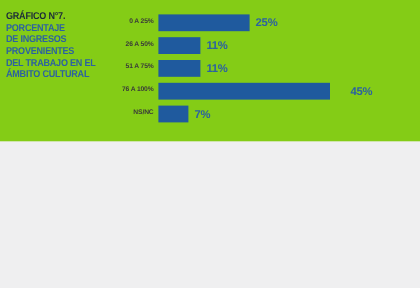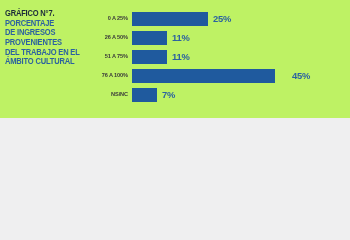--- a/index.html
+++ b/index.html
@@ -10,21 +10,21 @@
     width: 350px;
     height: 118px;
     background: #efeff0;
     font-family: "Liberation Sans", sans-serif;
     overflow: hidden;
   }
   #figure {
     position: relative;
     width: 350px;
     height: 118px;
-    background: #bef264;
+    background: #84cc16;
   }
 
   
   #caption {
     position: absolute;
     left: 5px;
     top: 9px;
     width: 84px;
   }
   #caption-title {

